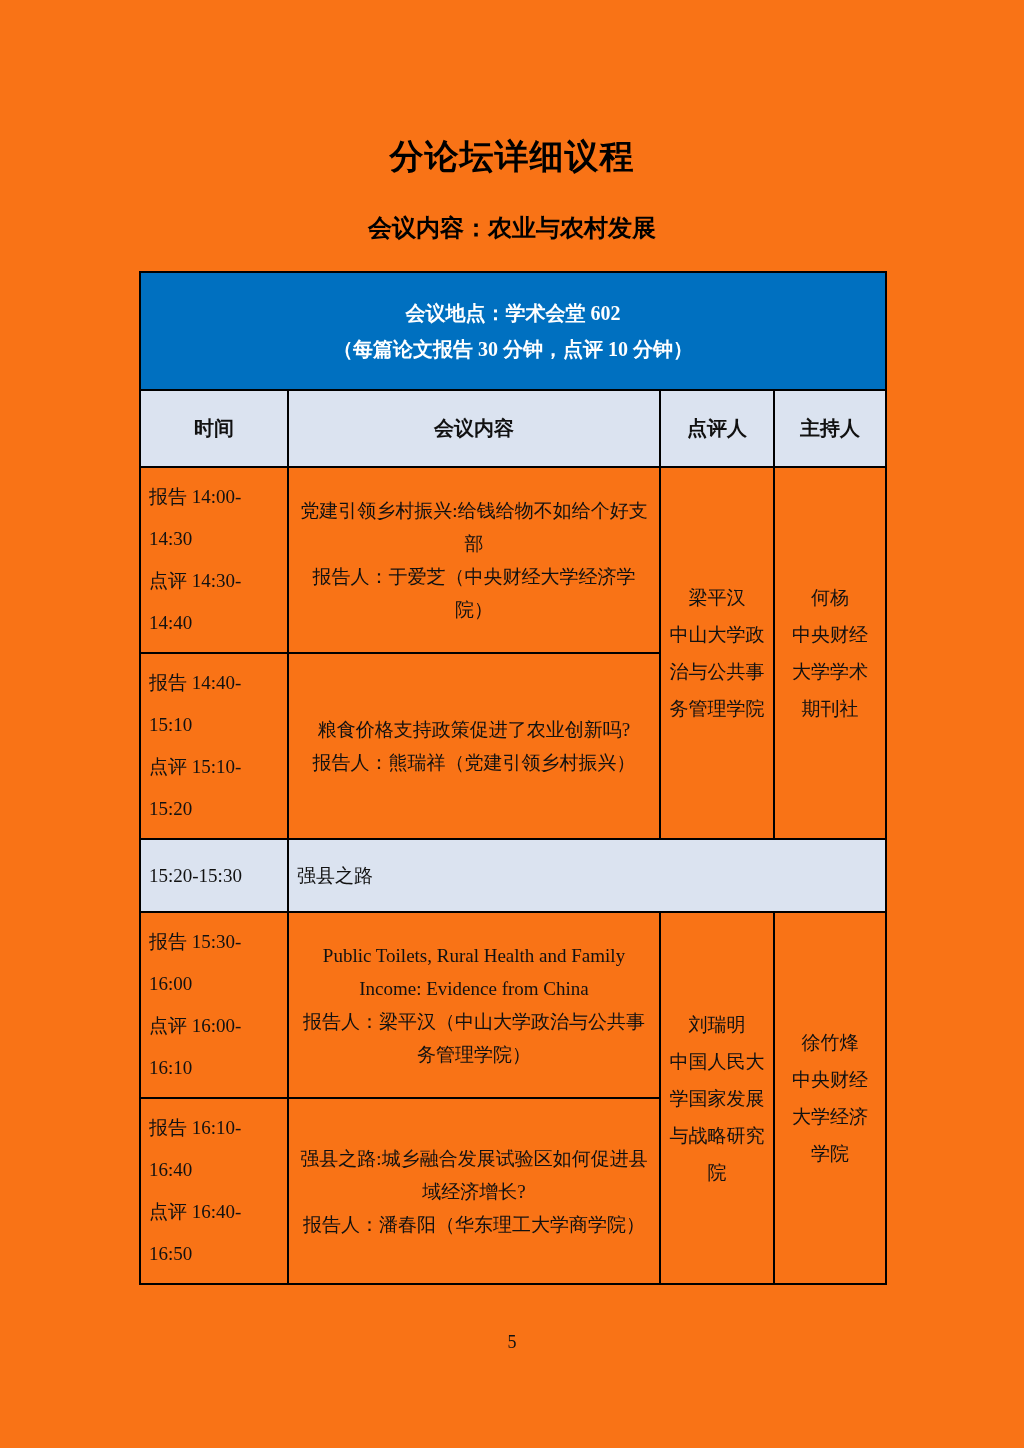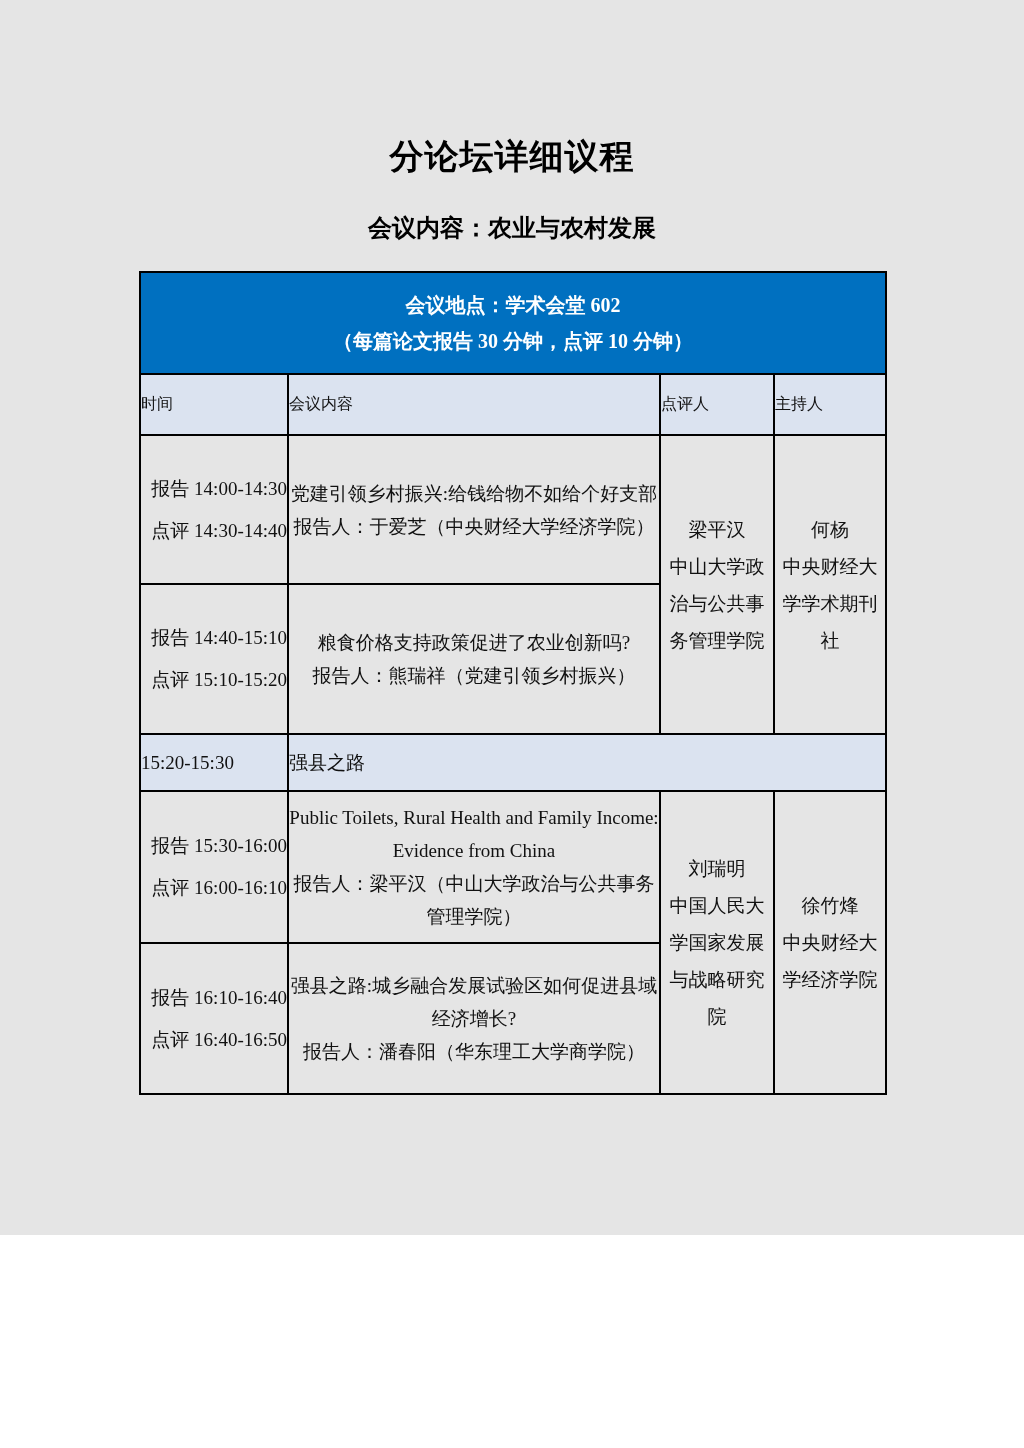--- a/index.html
+++ b/index.html
@@ -3,22 +3,22 @@
 <meta charset="utf-8">
 <style>
   html, body {
     margin: 0;
     padding: 0;
     background: #ffffff;
   }
   .page {
     position: relative;
     width: 1024px;
-    height: 1235px;
-    background: #e5e5e5;
+    height: 1448px;
+    background: #f97316;
     font-family: "Liberation Serif", "DejaVu Serif", serif;
     color: #111111;
     overflow: hidden;
   }
   .title {
     position: absolute;
     top: 134px;
     left: 0;
     width: 100%;
     margin: 0;
@@ -44,48 +44,49 @@
     top: 271px;
     left: 139px;
     width: 746px;
     border-collapse: collapse;
     table-layout: fixed;
     font-size: 19px;
   }
   table.agenda td {
     border: 2px solid #000000;
     vertical-align: middle;
-    padding: 0;
+    padding: 8px;
   }
   tr.loc-row td {
     height: 100px;
     background: #0070C0;
     color: #ffffff;
     text-align: center;
     font-weight: bold;
     font-size: 20px;
     line-height: 36px;
   }
   tr.head-row td {
     height: 59px;
     background: #DBE3F0;
-    font-weight: normal;
-    font-size: 16px;
+    text-align: center;
+    font-weight: bold;
+    font-size: 20px;
   }
   tr.row-1 td { height: 147px; }
   tr.row-2 td { height: 148px; }
   tr.row-3 td { height: 150px; }
   tr.row-4 td { height: 149px; }
   tr.break-row td {
     height: 55px;
     background: #DBE3F0;
     font-size: 19px;
   }
   td.time-cell {
-    text-align: right;
+    text-align: left;
     line-height: 42px;
   }
   td.content-cell {
     text-align: center;
     padding: 6px 10px 6px 10px;
     line-height: 33px;
     font-family: Liberation Serif, serif;
   }
   td.person-cell {
     text-align: center;

